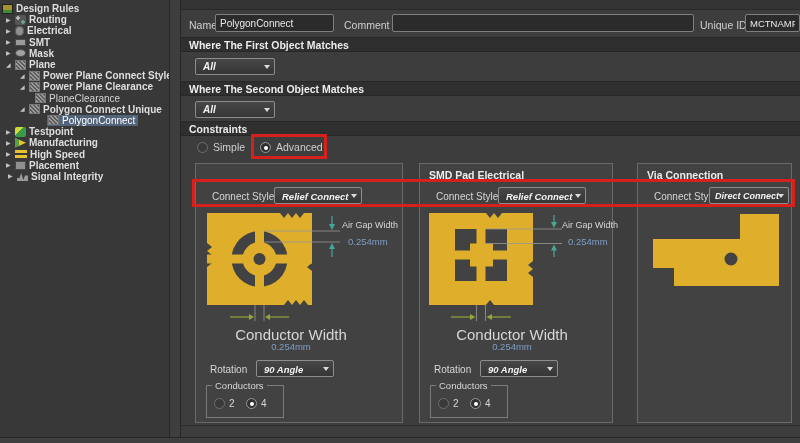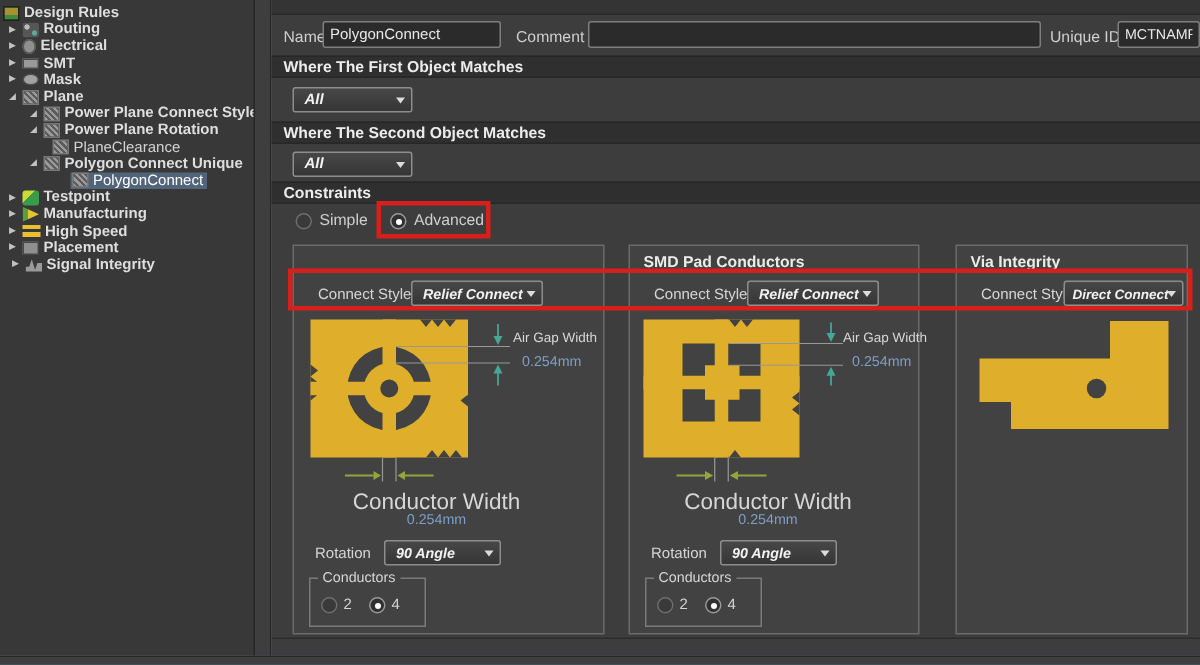--- a/index.html
+++ b/index.html
@@ -1,16 +1,16 @@
 <!DOCTYPE html>
 <html><head>
 <meta charset="utf-8">
 <style>
   html,body{margin:0;padding:0;background:#2d2d2d;}
-  .app{position:relative;width:800px;height:443px;background:#7dd3fc;overflow:hidden;
+  .app{position:relative;width:800px;height:443px;background:#6d28d9;overflow:hidden;
        font-family:"Liberation Sans","DejaVu Sans",sans-serif;color:#d4d4d4;
        -webkit-font-smoothing:antialiased;}
   
   .tree{position:absolute;left:0;top:0;width:170px;height:437px;background:#383838;
         border-right:1px solid #262626;padding-top:3px;box-sizing:border-box;overflow:hidden;}
   .trow{height:11.2px;display:flex;align-items:center;font-size:10px;color:#d4d4d4;white-space:nowrap;}
   .trow.cat{font-weight:700;color:#dedede;}
   .arr{width:9px;flex:0 0 9px;font-family:"DejaVu Sans",sans-serif;font-size:6px;line-height:10px;
        color:#c2c2c2;text-align:left;}
   .arr.c::before{content:"▶";}
@@ -112,21 +112,21 @@
     <div class="trow cat" style="padding-left:20px">
       <span class="arr e"></span>
       <span class="ticon i-plane"></span>
       <span>Power Plane Connect Style</span>
     </div>
 
 
     <div class="trow cat" style="padding-left:20px">
       <span class="arr e"></span>
       <span class="ticon i-plane"></span>
-      <span>Power Plane Rotation</span>
+      <span>Power Plane Clearance</span>
     </div>
 
     <div class="trow" style="padding-left:26px">
       <span class="arr"></span>
       <span class="ticon i-plane"></span>
       <span>PlaneClearance</span>
     </div>
 
     <div class="trow cat" style="padding-left:20px">
       <span class="arr e"></span>
@@ -250,21 +250,21 @@
       <div class="gbox" style="left:10px;top:221px;width:78px;height:33px">
         <span class="legend">Conductors</span>
         <span class="radio dim" style="left:7px;top:12px"></span>
         <span class="pstat" style="left:22px;top:12px;font-size:10px">2</span>
         <span class="radio on" style="left:39px;top:12px"></span>
         <span class="pstat" style="left:54px;top:12px;font-size:10px">4</span>
       </div>
     </div>
 
     <div class="panel" style="left:238px;width:194px">
-      <span class="ptitle">SMD Pad Conductors</span>
+      <span class="ptitle">SMD Pad Electrical</span>
       <span class="pstat" style="left:16px;top:27px;font-size:10px">Connect Style</span>
       <div class="dd small" style="left:78px;top:23px;width:88px;height:17px">
         <span class="dd-label" style="top:3px">Relief Connect</span>
         <span class="dd-arrow"></span>
       </div>
 
       <svg class="svgbox" style="left:4px;top:47px" width="192" height="112" viewBox="0 0 192 112">
         <rect x="5" y="2" width="104" height="92" fill="#dfae2b"></rect>
         <path d="M62,2 l4,5 4,-5 4,5 4,-5 z" fill="#424242"></path>
         <path d="M109,50 l-5,4 5,4 -5,4 5,4 z" fill="#424242"></path>
@@ -299,21 +299,21 @@
       <div class="gbox" style="left:10px;top:221px;width:78px;height:33px">
         <span class="legend">Conductors</span>
         <span class="radio dim" style="left:7px;top:12px"></span>
         <span class="pstat" style="left:22px;top:12px;font-size:10px">2</span>
         <span class="radio on" style="left:39px;top:12px"></span>
         <span class="pstat" style="left:54px;top:12px;font-size:10px">4</span>
       </div>
     </div>
 
     <div class="panel" style="left:456px;width:155px">
-      <span class="ptitle">Via Integrity</span>
+      <span class="ptitle">Via Connection</span>
       <span class="pstat" style="left:16px;top:27px;font-size:10px">Connect Style</span>
       <div class="dd small" style="left:71px;top:23px;width:80px;height:17px;font-size:9px">
         <span class="dd-label" style="top:3px;left:5px">Direct Connect</span>
         <span class="dd-arrow"></span>
       </div>
 
       <svg class="svgbox" style="left:6px;top:47px" width="145" height="85" viewBox="0 0 145 85">
         <polygon points="96,3 135,3 135,75 30,75 30,57 9,57 9,28 96,28" fill="#dfae2b"></polygon>
         <circle cx="87" cy="48" r="6.5" fill="#424242"></circle>
       </svg>

